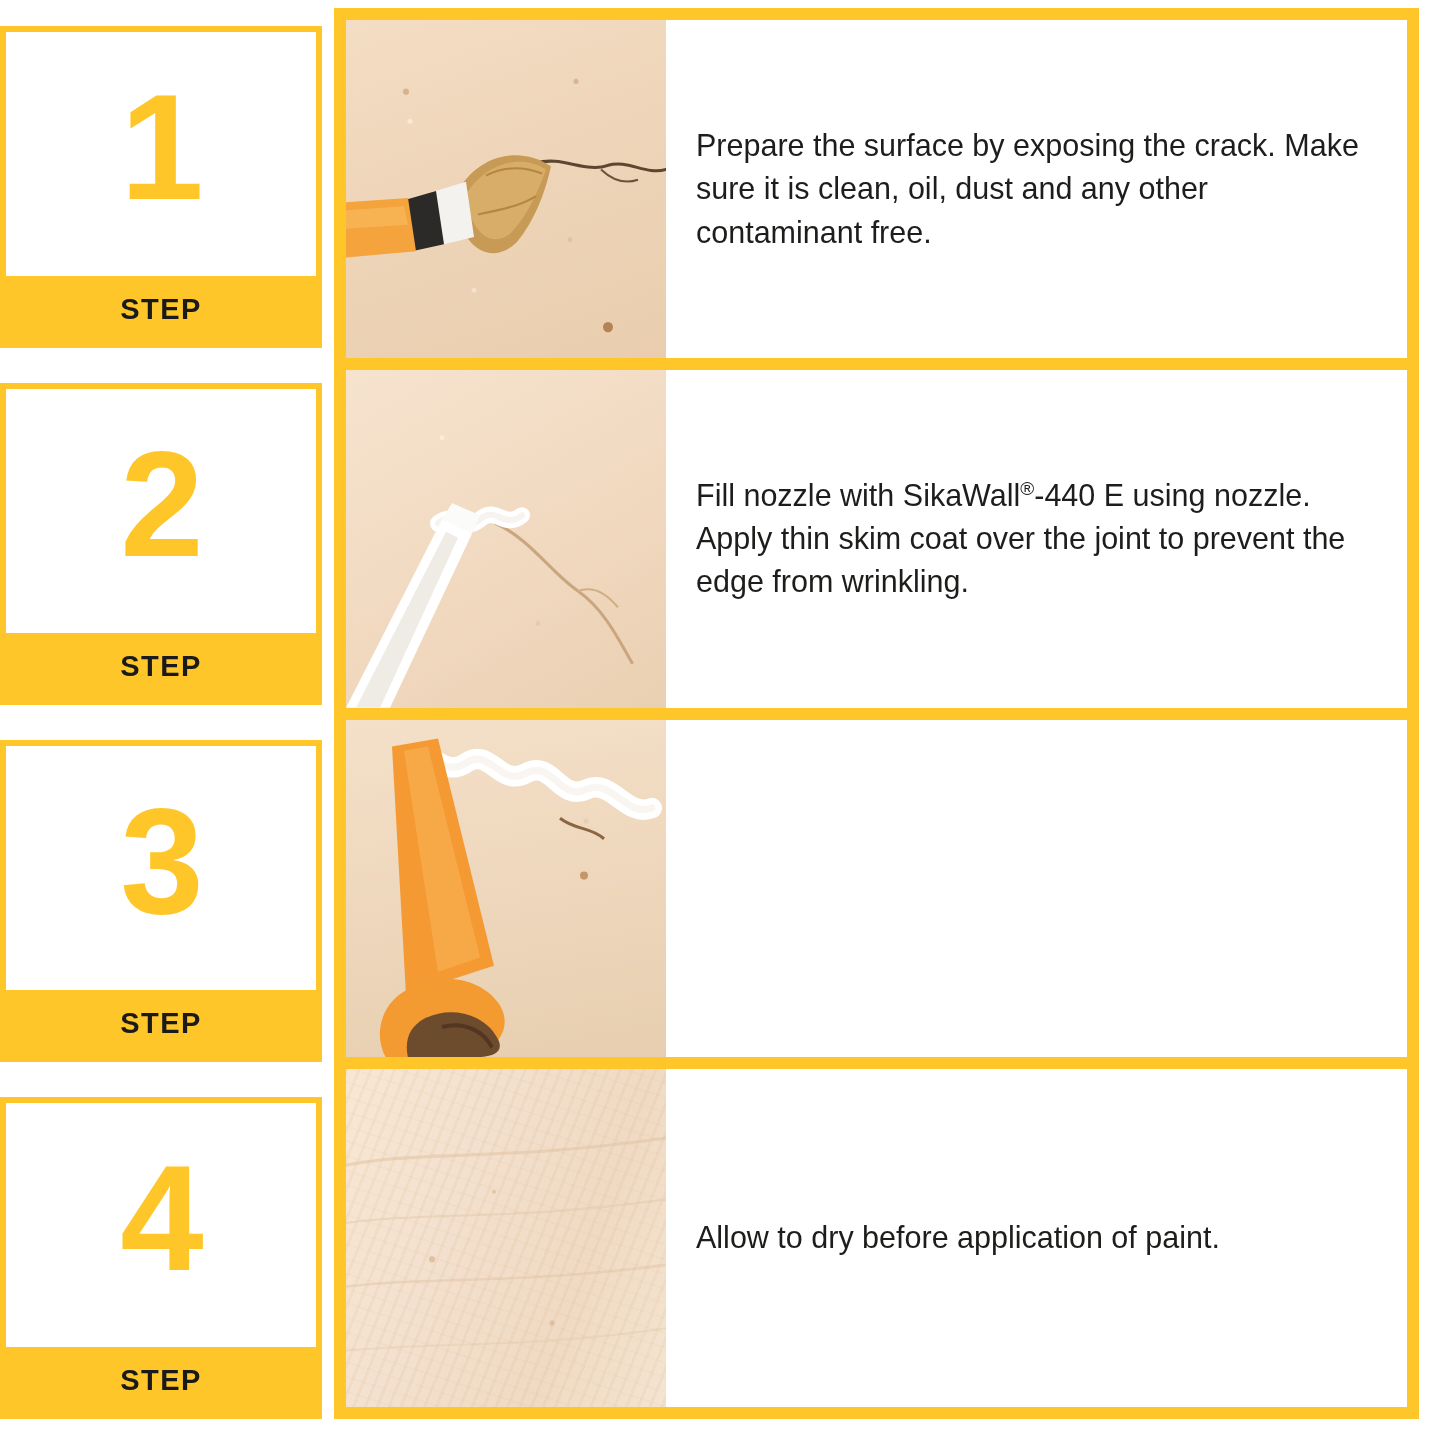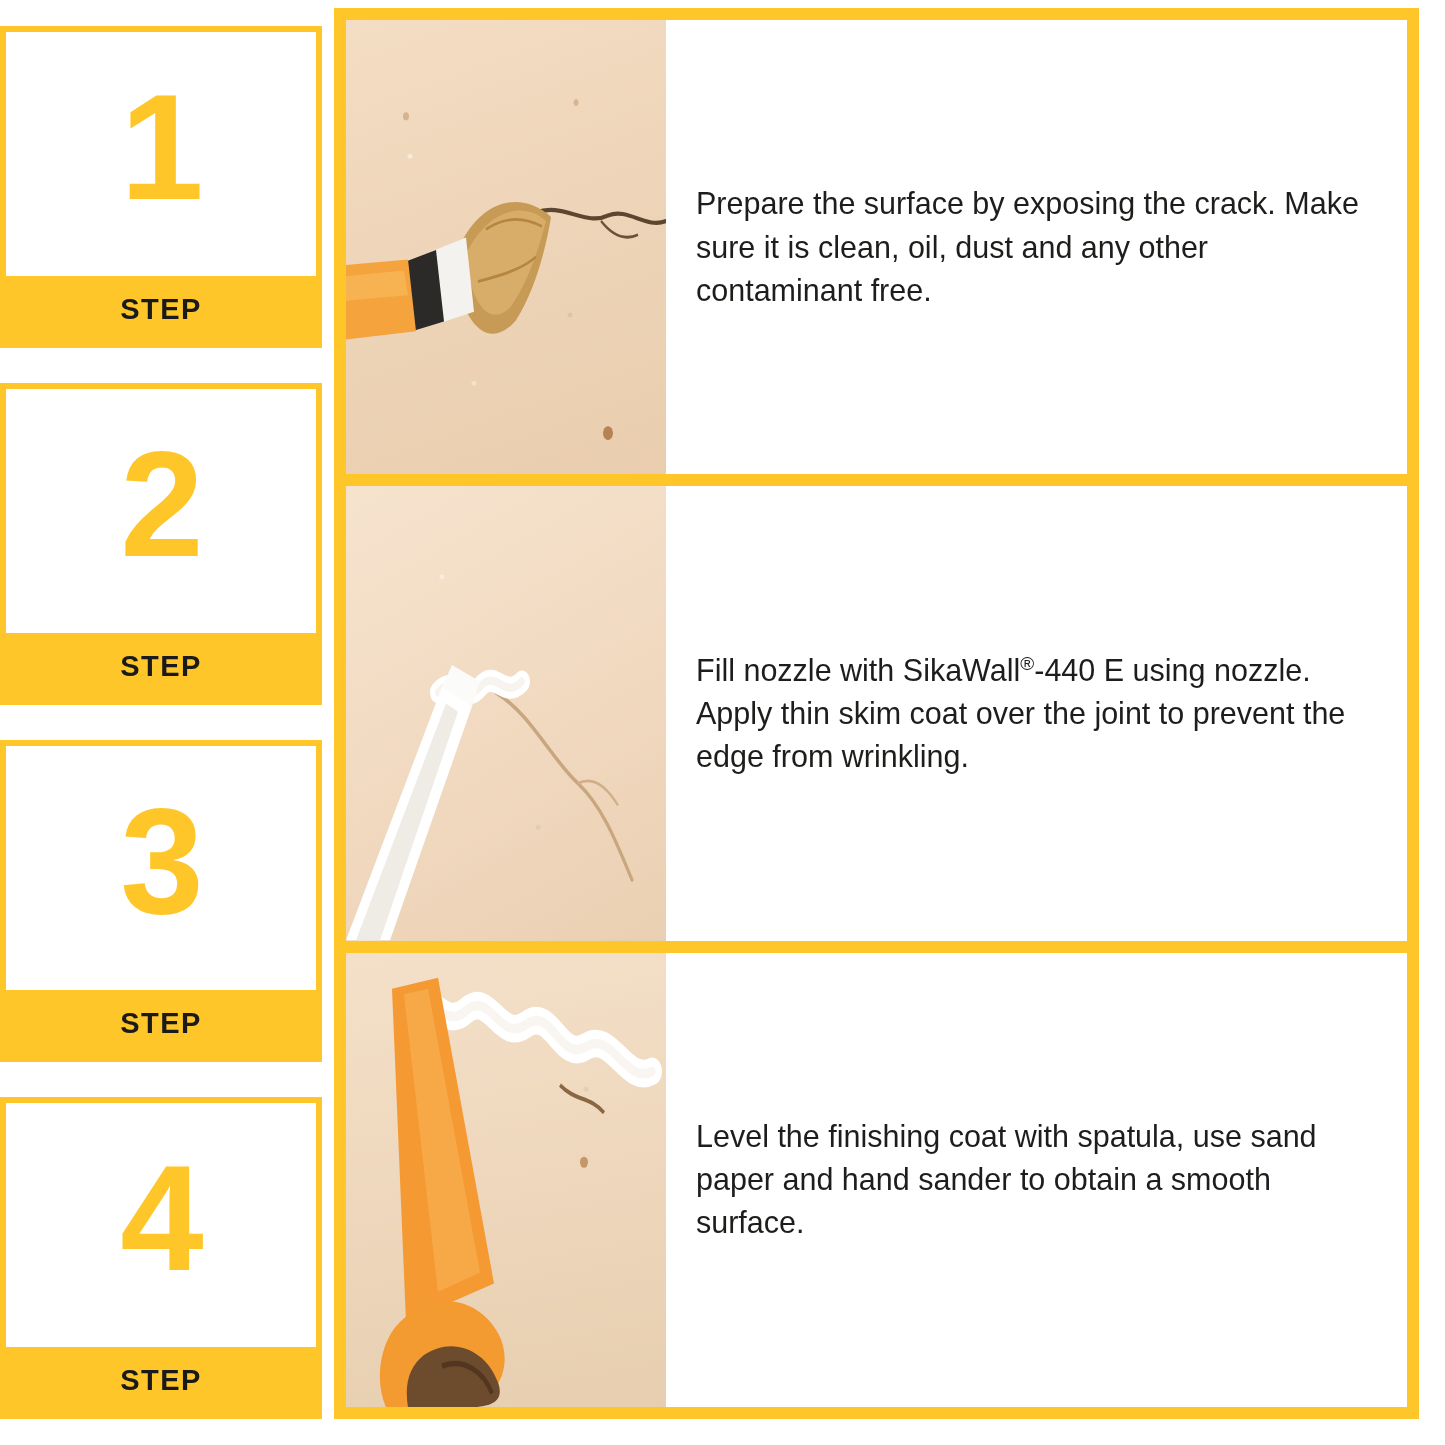--- a/index.html
+++ b/index.html
@@ -250,20 +250,34 @@
           <path d="M46 26 L92 18 L148 240 L60 268 Z" fill="#f59a33"></path>
           <path d="M58 30 L82 26 L134 232 L92 246 Z" fill="#f8ae4f" opacity="0.75"></path>
 
           <path d="M54 268 C88 244 132 250 152 276 C170 300 150 330 110 330 L40 330 C28 310 34 282 54 268 Z" fill="#f39a31"></path>
           <path d="M78 292 C106 278 140 288 152 312 C160 328 140 330 118 330 L62 330 C58 312 64 300 78 292 Z" fill="#6d4b2d"></path>
           <path d="M96 300 C118 294 138 304 146 320" stroke="#53361f" stroke-width="4" fill="none"></path>
 
           <circle cx="238" cy="152" r="4" fill="#b07c44" opacity="0.7"></circle>
         </svg>
       </div>
+    </div>
+
+    <div class="row">
+      <div class="thumb">
+        <div class="wall wall-4"></div>
+        <svg class="art" viewBox="0 0 320 330" preserveAspectRatio="none">
+          <path d="M-10 96 C70 78 150 92 330 66" stroke="#e0c3a4" stroke-width="3" fill="none" opacity="0.55"></path>
+          <path d="M-10 152 C80 138 160 150 330 126" stroke="#e3c8aa" stroke-width="2" fill="none" opacity="0.5"></path>
+          <path d="M-10 214 C70 202 170 212 330 190" stroke="#dfc2a2" stroke-width="2.5" fill="none" opacity="0.45"></path>
+          <path d="M-10 276 C90 266 180 274 330 252" stroke="#e3c7a8" stroke-width="2" fill="none" opacity="0.4"></path>
+          <circle cx="86" cy="186" r="3" fill="#c9a176" opacity="0.5"></circle>
+          <circle cx="206" cy="248" r="2.5" fill="#c9a176" opacity="0.45"></circle>
+          <circle cx="148" cy="120" r="2" fill="#c9a176" opacity="0.4"></circle>
+        </svg>
+      </div>
       <div class="row-text">
-        <p><span>Level the finishing coat with spatula, use sand paper and hand sander to obtain a smooth surface.</span></p>
-      </div>
-    </div>
-
+        <p><span>Allow to dry before application of paint.</span></p>
+      </div>
+    </div>
 
   </div>
 </div>
 
 </body></html>

